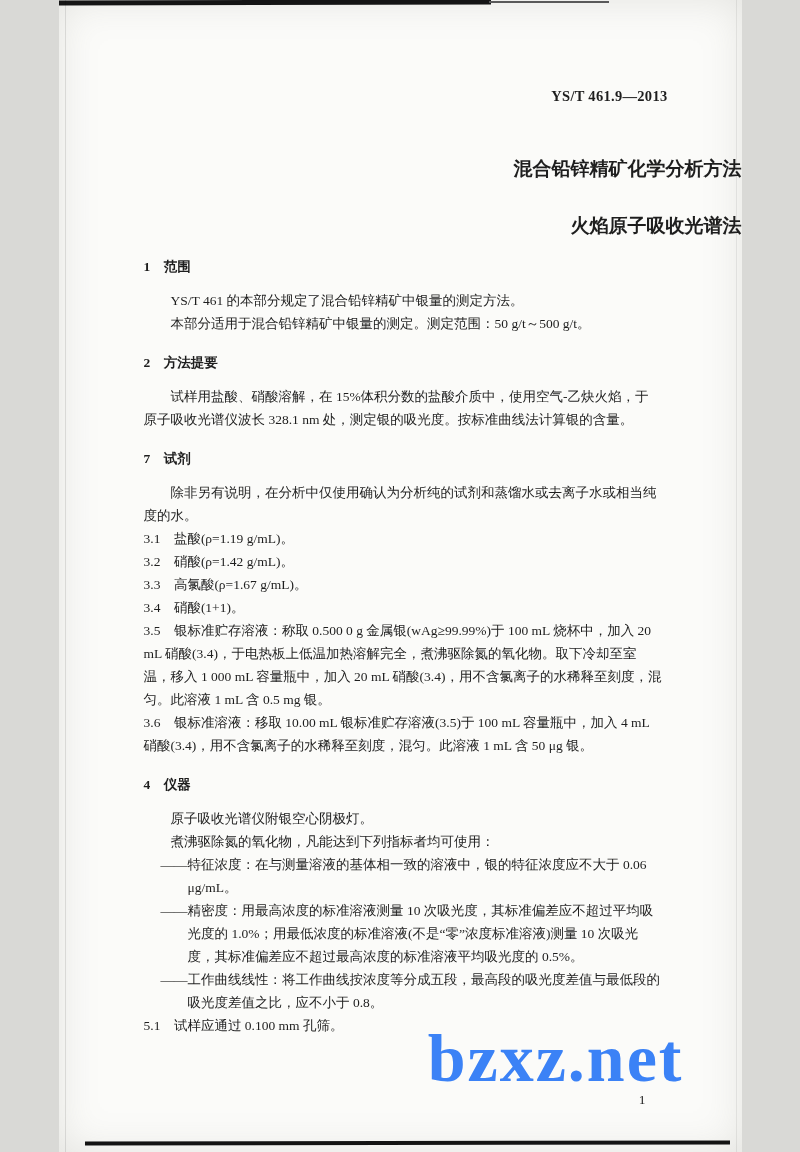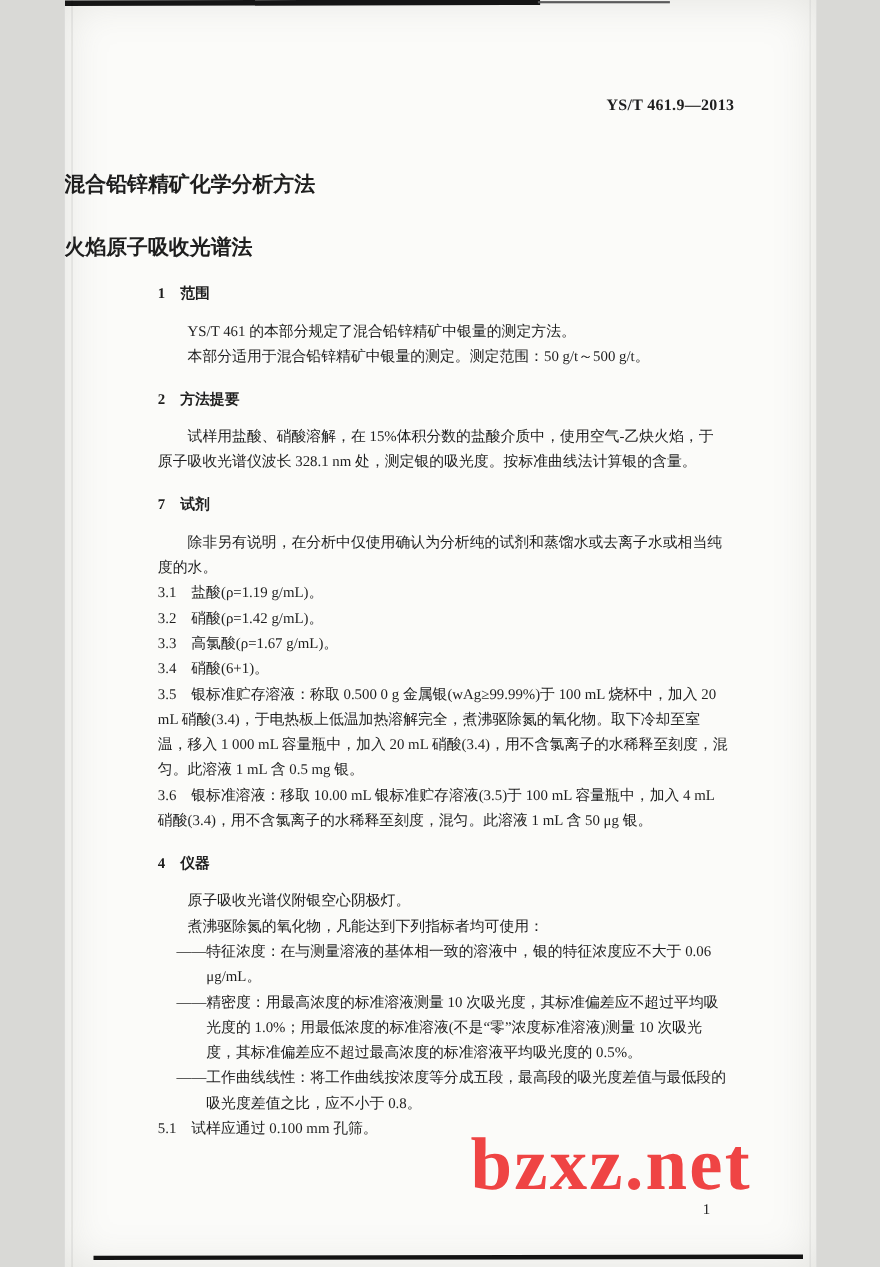--- a/index.html
+++ b/index.html
@@ -20,39 +20,39 @@
   .scan-left-edge { position:absolute; top:0; bottom:0; left:6px; width:1px; background:rgba(0,0,0,0.10); }
   .scan-right-edge{ position:absolute; top:0; bottom:0; right:5px; width:1px; background:rgba(0,0,0,0.07); }
 
   .doc-number {
     position:absolute; top:88px; right:74px;
     font-size:14.5px; font-weight:bold; letter-spacing:0.3px;
     z-index:2;
   }
   .title {
     position:absolute; top:155px; left:0; right:0;
-    text-align:left; font-size:19px; font-weight:bold;
+    text-align:right; font-size:19px; font-weight:bold;
     line-height:1.5; margin:0; z-index:2;
   }
   .content {
     position:absolute; top:255px; left:85px; right:80px;
     font-size:13.5px; line-height:23px; z-index:1;
   }
   .sec-heading {
     font-size:13.5px; font-weight:bold;
     margin:16px 0 11px 0;
   }
   .sec:first-child .sec-heading { margin-top:0; }
   p { margin:0; }
   .para-indent { text-indent:2em; }
   .hang-item { padding-left:2em; text-indent:-2em;margin-left:17px; }
   .watermark {
     position:absolute; right:58px; bottom:54px;
     font-size:68px; font-weight:bold;
-    color:#ef4444; letter-spacing:2px;
+    color:#3b82f6; letter-spacing:2px;
     font-family:"Liberation Serif", serif;
     z-index:0; user-select:none;
   }
   .page-number {
     position:absolute; right:96px; bottom:44px;
     font-size:13.5px; z-index:2;
   }
 </style>
 </head>
 <body>
@@ -84,21 +84,21 @@
       <h2 class="sec-heading">2　方法提要</h2>
       <p class="para-indent">试样用盐酸、硝酸溶解，在 15%体积分数的盐酸介质中，使用空气-乙炔火焰，于原子吸收光谱仪波长 328.1 nm 处，测定银的吸光度。按标准曲线法计算银的含量。</p>
     </div>
 
     <div class="sec">
       <h2 class="sec-heading">7　试剂</h2>
       <p class="para-indent">除非另有说明，在分析中仅使用确认为分析纯的试剂和蒸馏水或去离子水或相当纯度的水。</p>
       <p>3.1　盐酸(ρ=1.19 g/mL)。</p>
       <p>3.2　硝酸(ρ=1.42 g/mL)。</p>
       <p>3.3　高氯酸(ρ=1.67 g/mL)。</p>
-      <p>3.4　硝酸(6+1)。</p>
+      <p>3.4　硝酸(1+1)。</p>
       <p>3.5　银标准贮存溶液：称取 0.500 0 g 金属银(wAg≥99.99%)于 100 mL 烧杯中，加入 20 mL 硝酸(3.4)，于电热板上低温加热溶解完全，煮沸驱除氮的氧化物。取下冷却至室温，移入 1 000 mL 容量瓶中，加入 20 mL 硝酸(3.4)，用不含氯离子的水稀释至刻度，混匀。此溶液 1 mL 含 0.5 mg 银。</p>
       <p>3.6　银标准溶液：移取 10.00 mL 银标准贮存溶液(3.5)于 100 mL 容量瓶中，加入 4 mL 硝酸(3.4)，用不含氯离子的水稀释至刻度，混匀。此溶液 1 mL 含 50 μg 银。</p>
     </div>
 
     <div class="sec">
       <h2 class="sec-heading">4　仪器</h2>
       <p class="para-indent">原子吸收光谱仪附银空心阴极灯。</p>
       <p class="para-indent">煮沸驱除氮的氧化物，凡能达到下列指标者均可使用：</p>
       <p class="hang-item">——特征浓度：在与测量溶液的基体相一致的溶液中，银的特征浓度应不大于 0.06 μg/mL。</p>
       <p class="hang-item">——精密度：用最高浓度的标准溶液测量 10 次吸光度，其标准偏差应不超过平均吸光度的 1.0%；用最低浓度的标准溶液(不是“零”浓度标准溶液)测量 10 次吸光度，其标准偏差应不超过最高浓度的标准溶液平均吸光度的 0.5%。</p>

